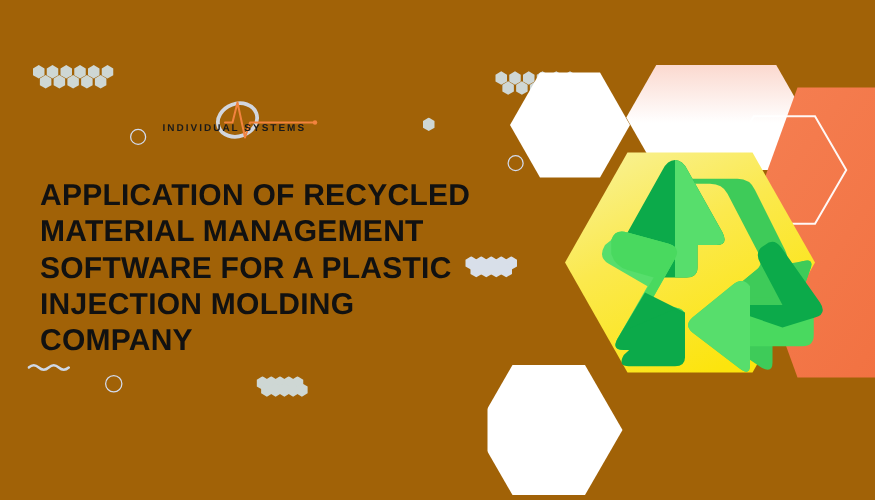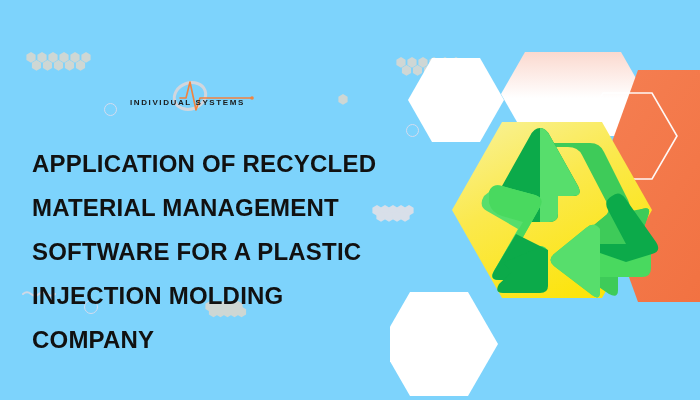--- a/index.html
+++ b/index.html
@@ -12,21 +12,21 @@
     height: 400px;
     overflow: hidden;
     font-family: "Liberation Sans", sans-serif;
     background: #e5eafb;
   }
 
   #banner {
     position: relative;
     width: 700px;
     height: 400px;
-    background: #7dd3fc;
+    background: #a16207;
     overflow: hidden;
   }
 
   .hexdots {
     position: absolute;
     display: block;
   }
 
   .ring {
     position: absolute;
@@ -58,21 +58,21 @@
   
   #headline {
     position: absolute;
     left: 32px;
     top: 142px;
     width: 352px;
     margin: 0;
     font-family: "Liberation Sans", sans-serif;
     font-size: 24px;
     font-weight: bold;
-    line-height: 44px;
+    line-height: 29px;
     letter-spacing: 0.2px;
     color: #111111;
     text-transform: uppercase;
     white-space: pre-line;
   }
 </style>
 </head>
 <body>
 
 <div id="banner">

